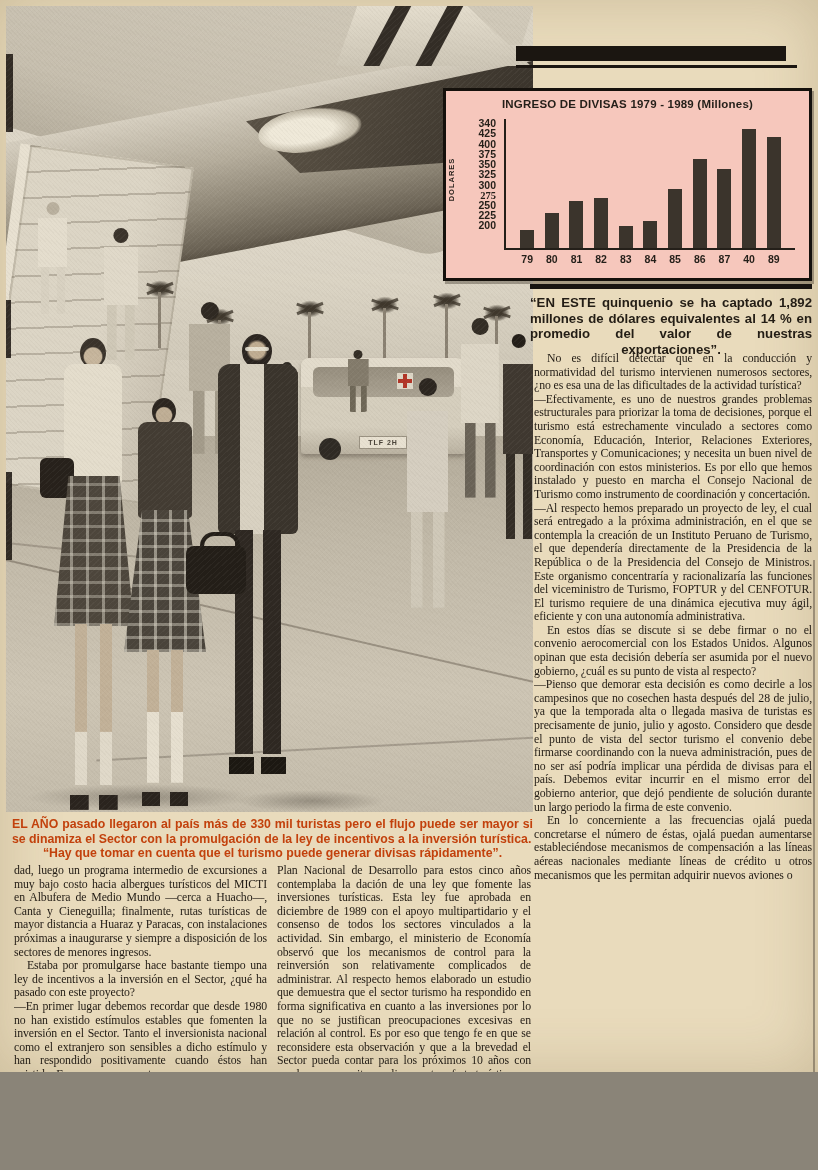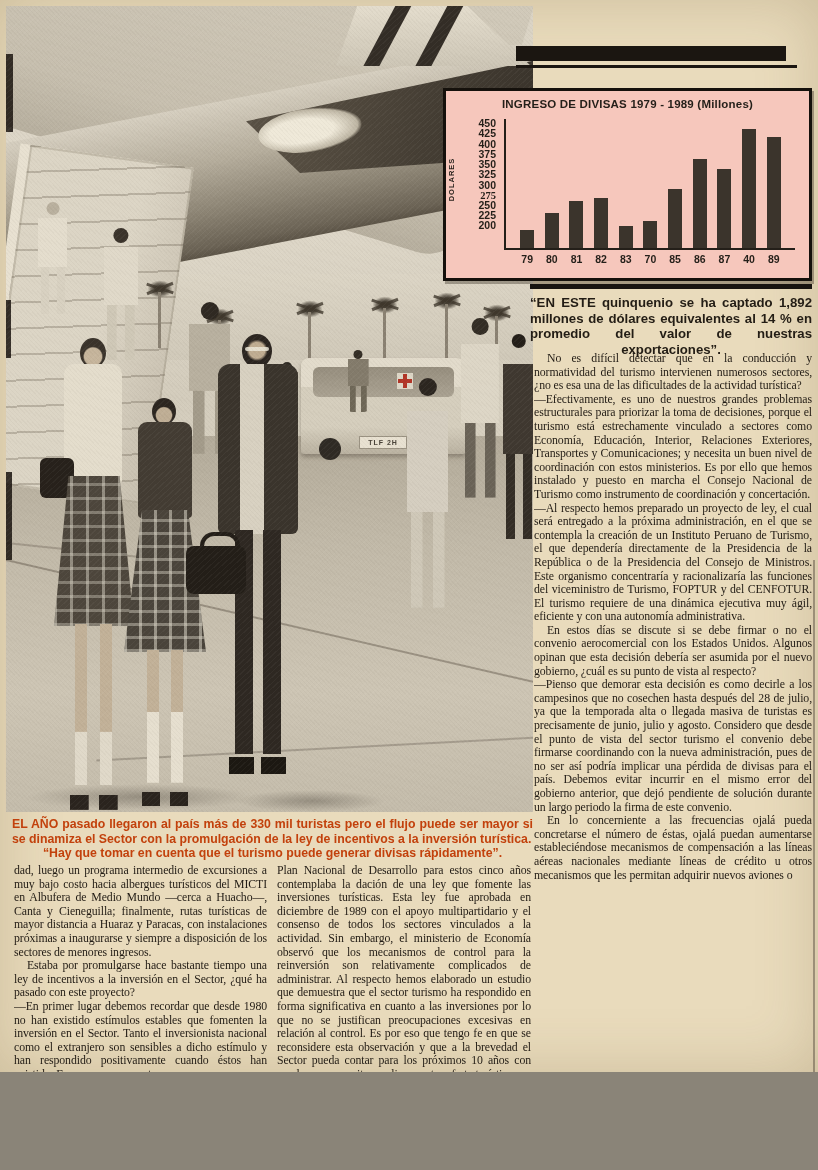--- a/index.html
+++ b/index.html
@@ -229,21 +229,21 @@
   </div>
 
   <div class="rule-thick"></div>
   <div class="rule-thin"></div>
 
   <div class="chart-box" style="background: rgb(246, 199, 188);">
     <div class="chart-title">INGRESO DE DIVISAS 1979 - 1989 (Millones)</div>
     <div class="chart-ylabel">DOLARES</div>
     <div class="chart-plot">
       <div class="yticks" id="yticks">
-          <span style="bottom: 96.8254%;">450</span>
+          <span style="bottom: 96.8254%;">340</span>
           <span style="bottom: 88.8889%;">425</span>
           <span style="bottom: 80.9524%;">400</span>
           <span style="bottom: 73.0159%;">375</span>
           <span style="bottom: 65.0794%;">350</span>
           <span style="bottom: 57.1429%;">325</span>
           <span style="bottom: 49.2063%;">300</span>
           <span style="bottom: 41.2698%; font-family: Liberation Serif, serif;">275</span>
           <span style="bottom: 33.3333%;">250</span>
           <span style="bottom: 25.3968%;">225</span>
           <span style="bottom: 17.4603%;">200</span>
@@ -264,21 +264,21 @@
           <div class="slot">
             <div class="bar" style="height: 39.0476%; background: rgb(59, 52, 44);"></div>
             <div class="xlab">82</div>
           </div>
           <div class="slot">
             <div class="bar" style="height: 16.8254%; background: rgb(59, 52, 44);"></div>
             <div class="xlab">83</div>
           </div>
           <div class="slot">
             <div class="bar" style="height: 21.2698%; background: rgb(59, 52, 44);"></div>
-            <div class="xlab">70</div>
+            <div class="xlab">84</div>
           </div>
           <div class="slot">
             <div class="bar" style="height: 46.0317%; background: rgb(59, 52, 44);"></div>
             <div class="xlab">85</div>
           </div>
           <div class="slot">
             <div class="bar" style="height: 68.8889%; background: rgb(59, 52, 44);"></div>
             <div class="xlab">86</div>
           </div>
           <div class="slot">

